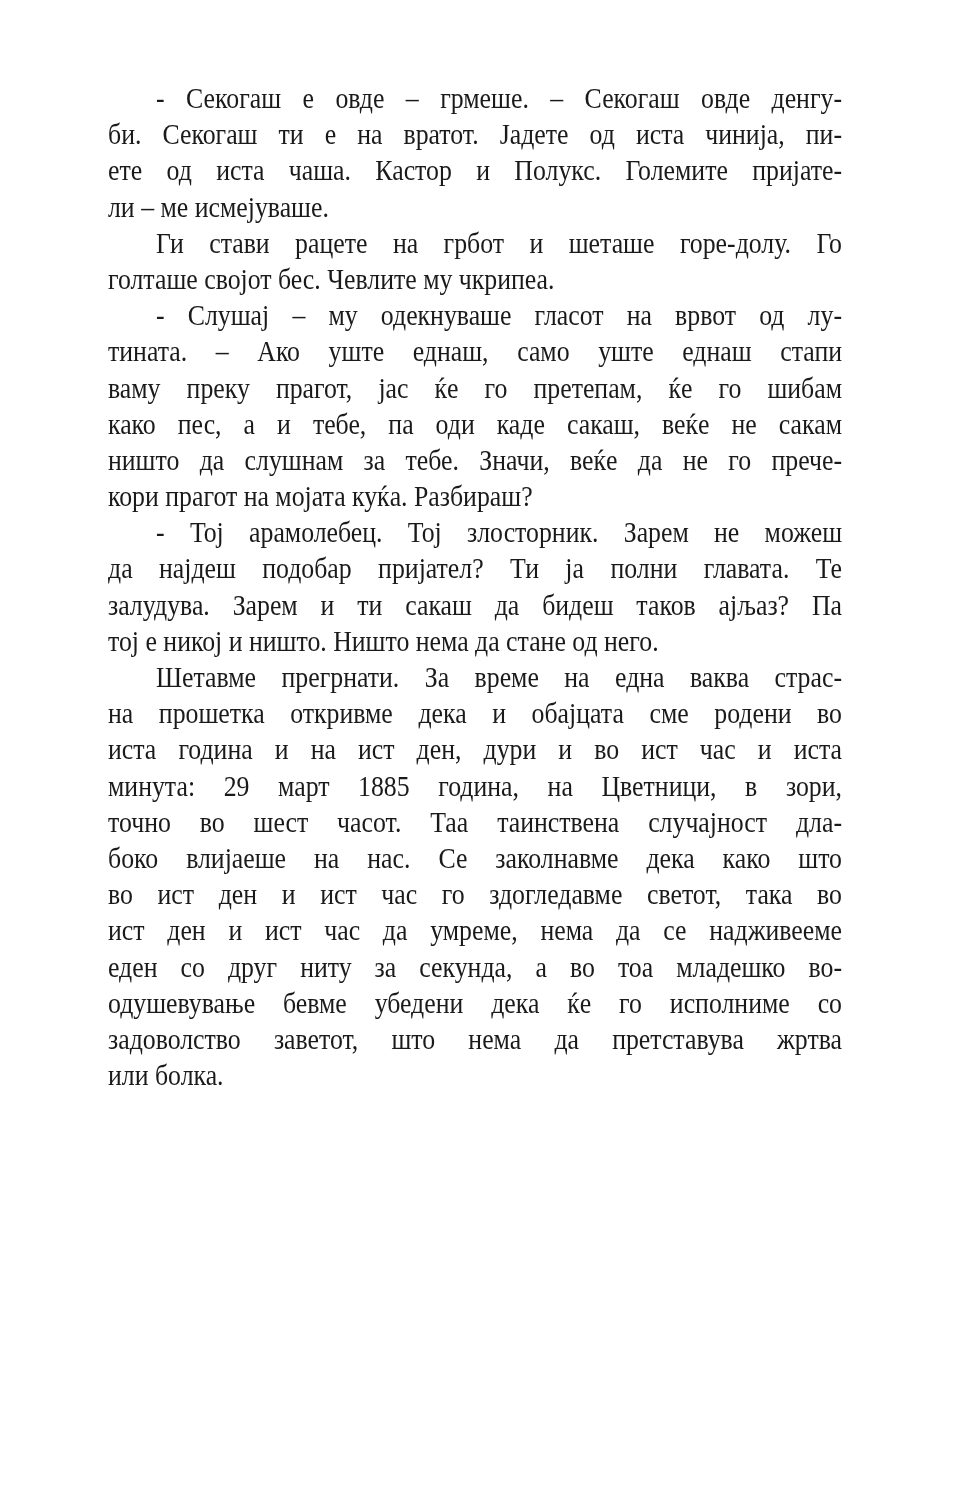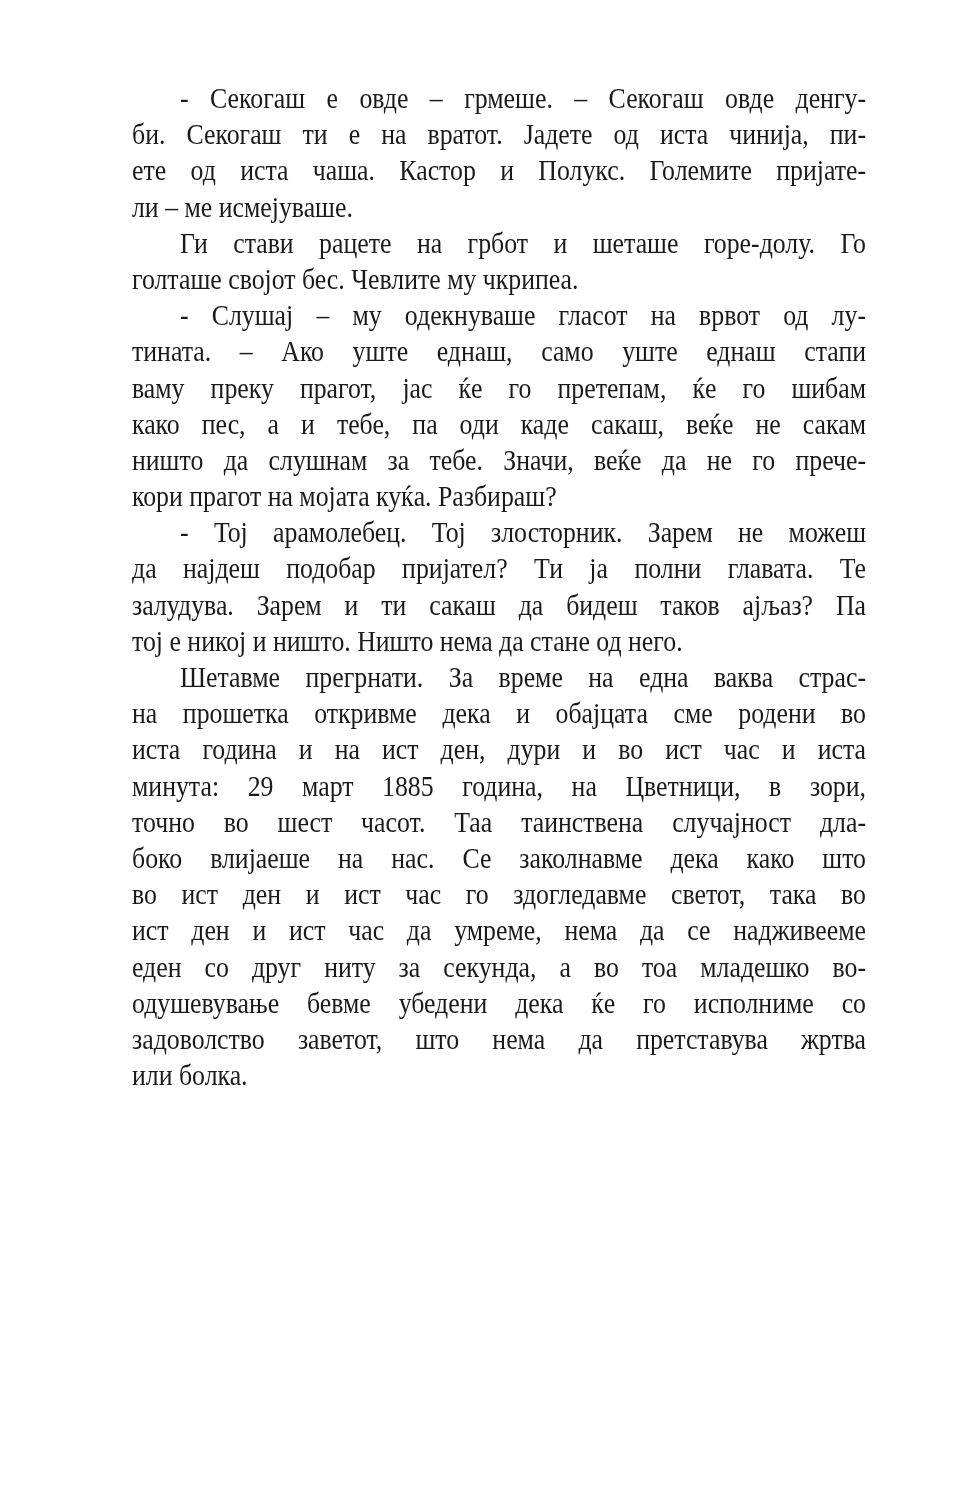--- a/index.html
+++ b/index.html
@@ -8,21 +8,21 @@
       background: #ffffff;
     }
     body {
       width: 972px;
       height: 1498px;
       position: relative;
       overflow: hidden;
     }
     .page {
       position: absolute;
-      left: 132px;
+      left: 108px;
       top: 80px;
       width: 734px;
       color: #1a1a1a;
       font-family: "Liberation Serif", "DejaVu Serif", serif;
       font-size: 30px;
       line-height: 36.2px;
     }
     .para {
       margin: 0;
       padding: 0;

